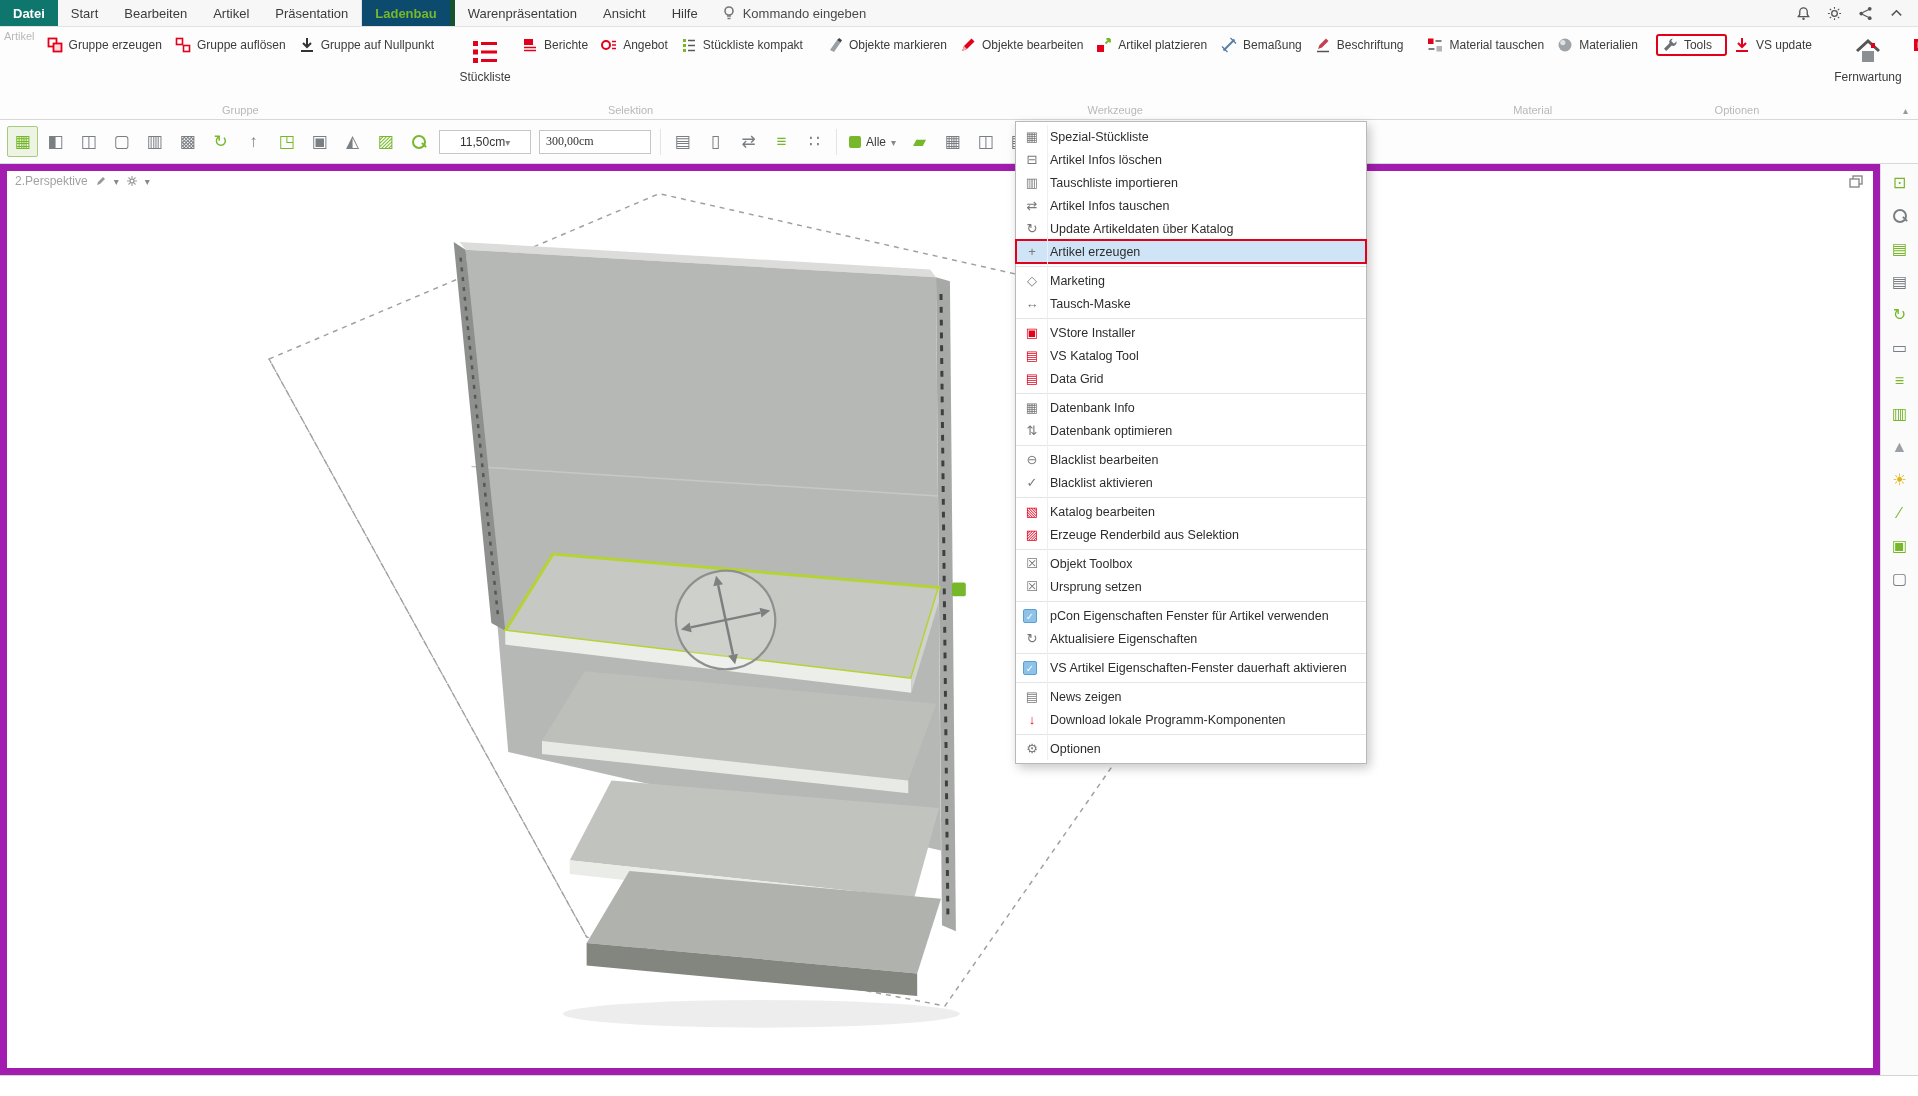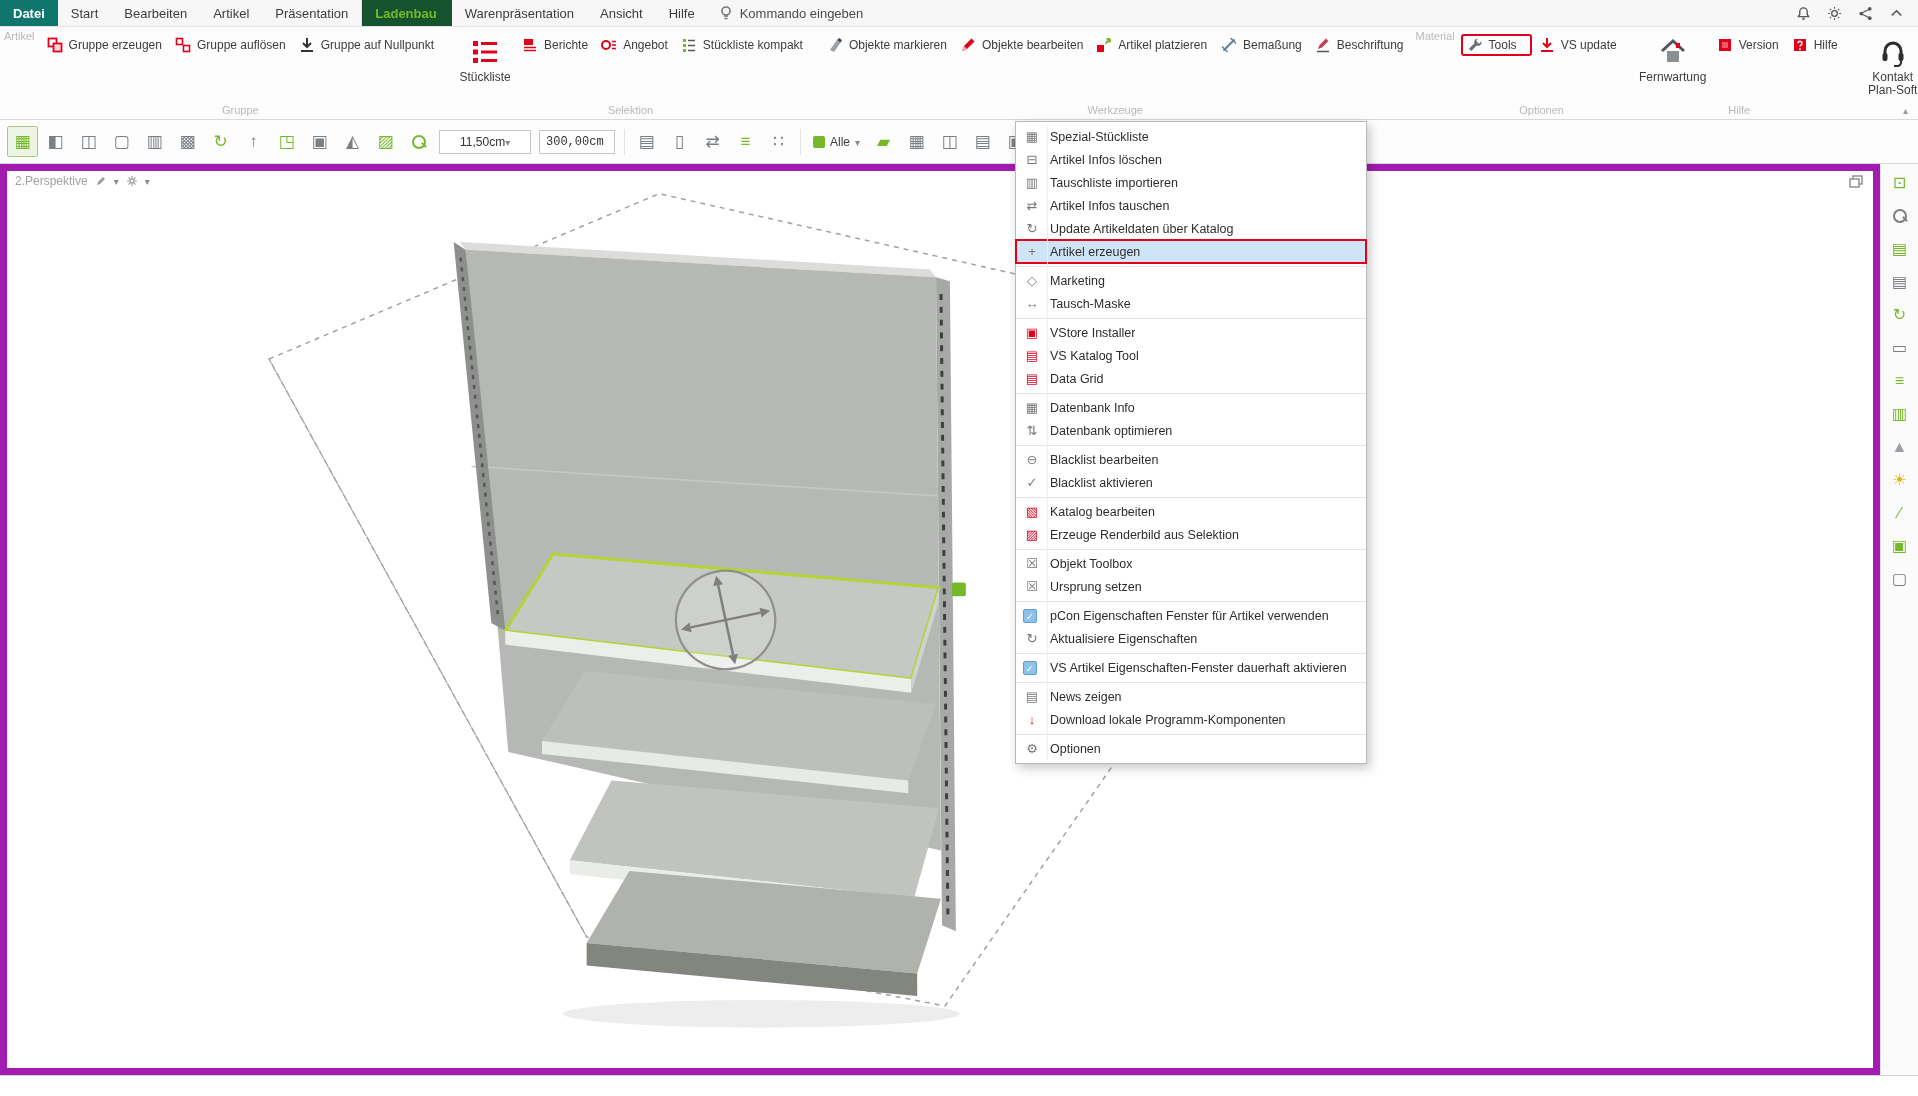--- a/index.html
+++ b/index.html
@@ -2,21 +2,21 @@
 <html><head>
 <meta charset="utf-8">
 <style>
   *{margin:0;padding:0;box-sizing:border-box}
   html,body{width:1918px;height:1096px;overflow:hidden;background:#fff;
     font-family:"Liberation Sans","DejaVu Sans",sans-serif;color:#3c3c3c;-webkit-font-smoothing:antialiased}
   
   .menubar{height:27px;background:#f7f7f7;border-bottom:1px solid #e3e3e3;display:flex;align-items:stretch;font-size:13px}
   .tab{padding:0 13px;display:flex;align-items:center;cursor:default;white-space:nowrap}
   .tab.tab-file{background:#0f766e;color:#fff;font-weight:bold}
-  .tab.tab-active{color:#76b82a;background:#14532d;border-left:1px solid #e0e0e0;border-right:2px solid #14532d;font-weight:bold}
+  .tab.tab-active{color:#76b82a;background:#0c4a6e;border-left:1px solid #e0e0e0;border-right:5px solid #14532d;font-weight:bold}
   .command{display:flex;align-items:center;gap:6px;padding:0 10px;color:#4a4a4a}
   .mb-right{margin-left:auto;display:flex;align-items:center;gap:16px;padding-right:14px}
   .mb-right svg{display:block}
   
   .ribbon{height:93px;background:#fdfdfd;border-bottom:1px solid #d8d8d8;display:flex;position:relative;padding:2px 4px 0 4px}
   .rgroup{display:flex;flex-direction:column}
   .rg-content{flex:1;display:flex;align-items:flex-start;padding:3px 7px 0}
   .rg-label{text-align:center;font-size:11px;color:#b8b8b8;padding:1px 0 3px}
   .rsep{width:1px;background:#e8e8e8;margin:5px 0}
   .bigbtn{width:86px;display:flex;flex-direction:column;align-items:center;gap:4px;padding:5px 2px 2px;font-size:12px;border-radius:3px;text-align:center;line-height:1.05}
@@ -28,21 +28,21 @@
   .g-collapse::before{content:"▴"}
   
   .toolbar{height:44px;background:#fdfdfd;border-bottom:1px solid #d8d8d8;display:flex;align-items:center;padding:0 7px;gap:2px}
   .trow{display:flex;align-items:center;gap:2px}
   .tbtn{width:31px;height:31px;display:flex;align-items:center;justify-content:center;font-size:17px;color:#7a7f84;border:1px solid transparent;border-radius:2px}
   .tbtn.grn{color:#76b82a}
   .tbtn.act{background:#edf4e4;border-color:#a9c97e}
   .tsep{width:1px;height:26px;background:#e4e4e4;margin:0 4px}
   .combo{display:flex;align-items:center;justify-content:space-between;border:1px solid #c6c6c6;background:#fff;height:24px;font-size:12px;color:#333;padding:0 20px;width:92px;margin:0 3px}
   .g-caret::before{content:"▾";color:#888;font-size:10px}
-  .tinput{width:76px;height:24px;border:1px solid #c6c6c6;font-size:12px;color:#333;padding:0 6px;margin:0 3px;font-family:Liberation Mono, monospace}
+  .tinput{width:112px;height:24px;border:1px solid #c6c6c6;font-size:12px;color:#333;padding:0 6px;margin:0 3px;font-family:Liberation Serif, serif}
   .alle{display:flex;align-items:center;gap:5px;font-size:12px;color:#3c3c3c;padding:0 6px;height:31px}
   .alle .sq{width:12px;height:12px;background:#76b82a;border-radius:2px}
   .glass{position:relative;width:14px;height:14px}
   .glass::before{content:"";position:absolute;left:0;top:0;width:10px;height:10px;border:2px solid #76b82a;border-radius:50%}
   .glass::after{content:"";position:absolute;left:9px;top:9px;width:6px;height:2px;background:#76b82a;transform:rotate(45deg)}
   .glass.gray::before{border-color:#7a7f84}.glass.gray::after{background:#7a7f84}
   
   .main{display:flex;height:911px}
   .viewport{flex:1;position:relative;background:#fff;border:7px solid #a21caf;overflow:hidden}
   .vp-label{position:absolute;top:3px;left:8px;display:flex;align-items:center;gap:7px;font-size:12px;color:#a2a2a2;z-index:5}
@@ -251,20 +251,39 @@
             </svg>
           <span>Beschriftung</span>
         </div>
       </div>
     </div>
     <div class="rg-label">Werkzeuge</div>
   </div>
   <div class="rsep"></div>
 
   <div class="rgroup">
+    <div class="rg-content">
+      <div class="smallcol">
+        <div class="smallbtn">
+          <svg class="icon16" viewBox="0 0 16 16">
+              <rect x="1" y="1.5" width="5.5" height="5.5" fill="#e2001a"></rect>
+              <rect x="9.5" y="9" width="5.5" height="5.5" fill="#b5b5b5"></rect>
+              <path d="M8.5 4h6M7.5 12h-6" stroke="#555" stroke-width="1.5"></path>
+            </svg>
+          <span>Material tauschen</span>
+        </div>
+        <div class="smallbtn">
+          <svg class="icon16" viewBox="0 0 16 16">
+              <circle cx="8" cy="8" r="6.5" fill="#9fa4a8"></circle>
+              <circle cx="5.8" cy="5.6" r="2.6" fill="#dfe2e4"></circle>
+            </svg>
+          <span>Materialien</span>
+        </div>
+      </div>
+    </div>
     <div class="rg-label">Material</div>
   </div>
   <div class="rsep"></div>
 
   <div class="rgroup">
     <div class="rg-content">
       <div class="smallcol">
         <div class="smallbtn tools-outline">
           <svg class="icon16" viewBox="0 0 16 16">
               <path d="M10.8 1.5a3.6 3.6 0 0 0-3.4 4.8L2 11.7 4.3 14l5.4-5.4a3.6 3.6 0 0 0 4.8-4.3L12 6.8 9.2 4z" fill="#6b7075"></path>

